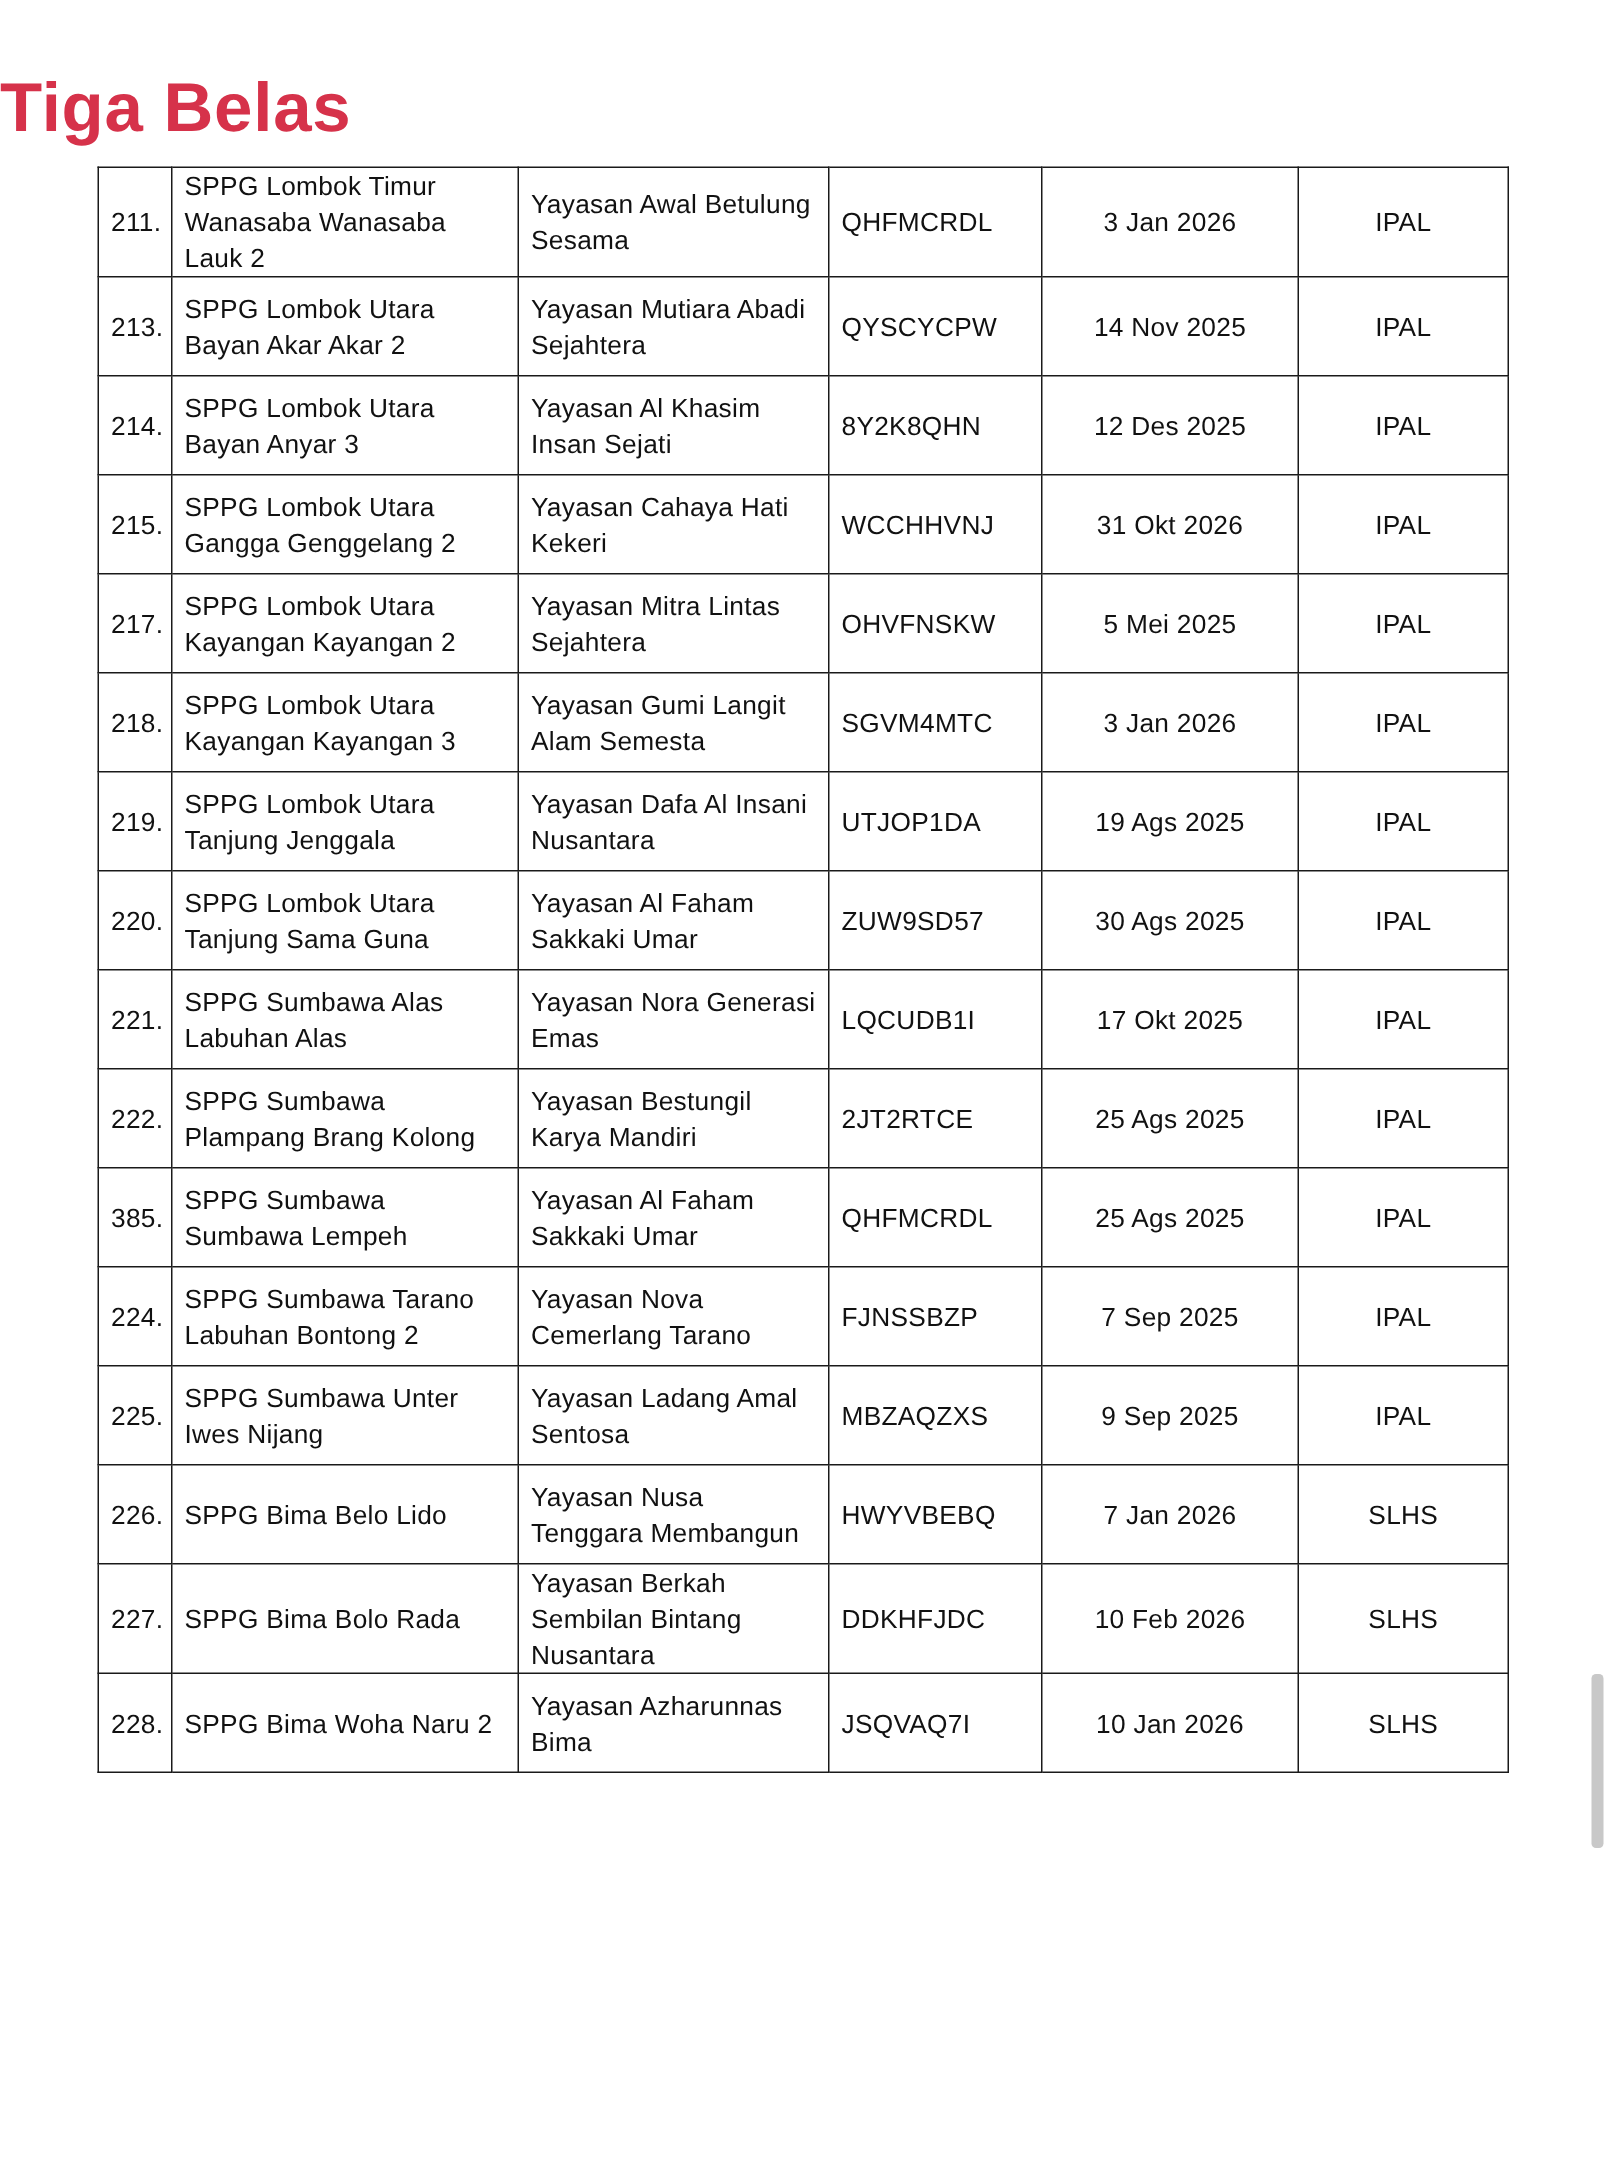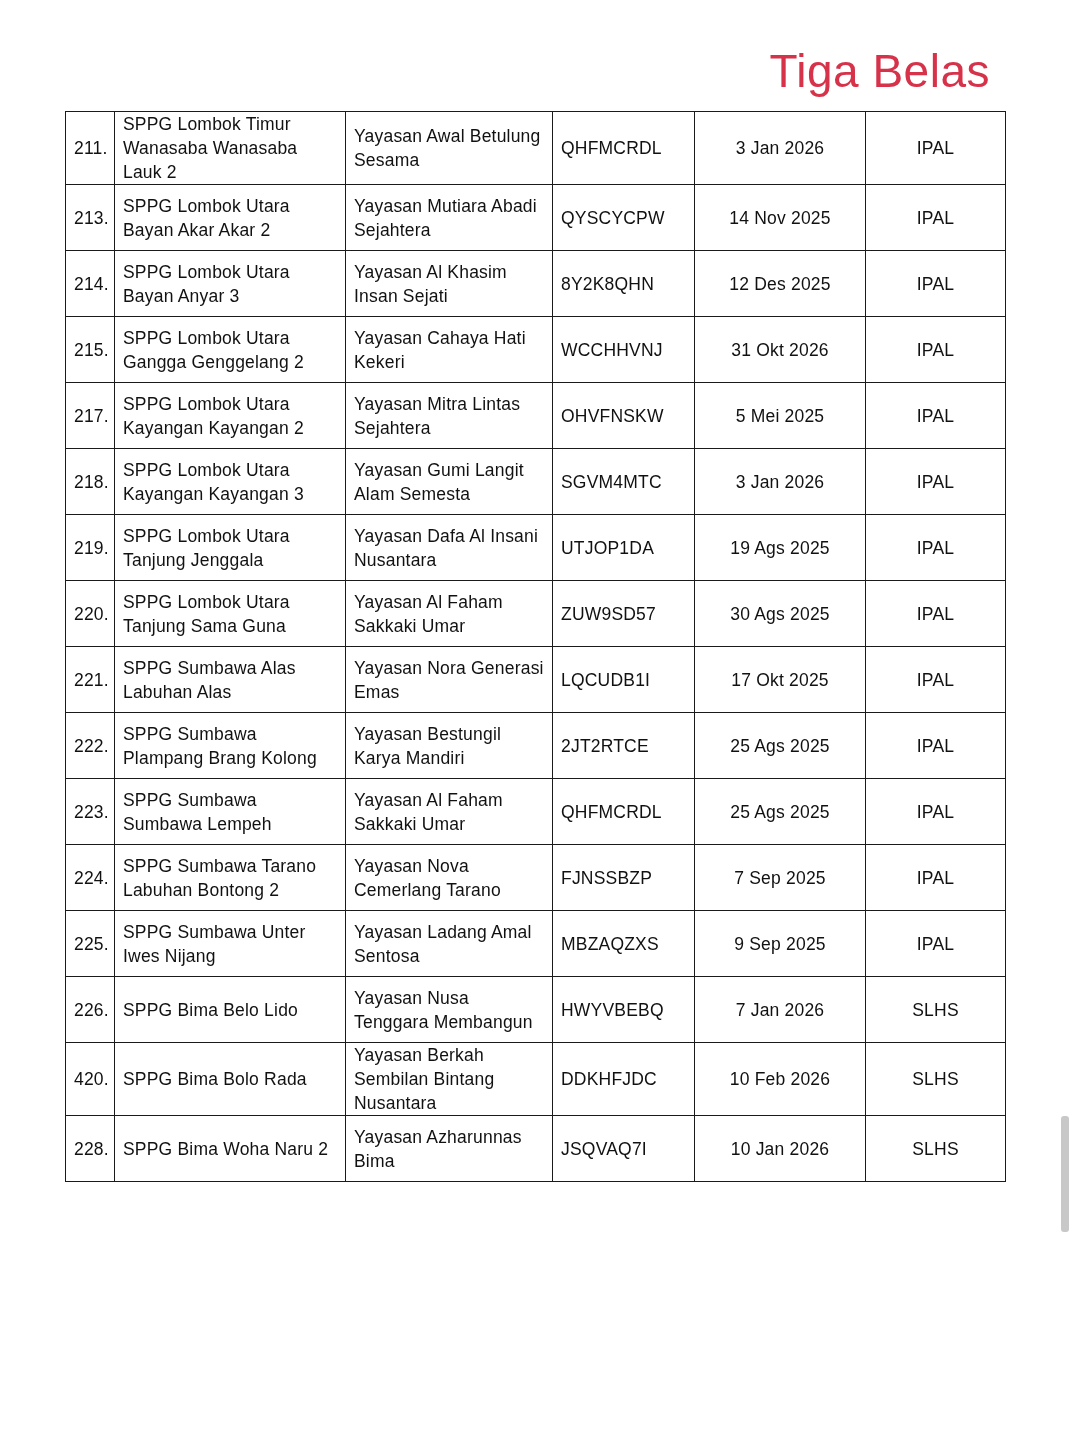--- a/index.html
+++ b/index.html
@@ -13,23 +13,23 @@
       position: relative;
       overflow: hidden;
       font-family: "Liberation Sans", sans-serif;
       color: #111111;
     }
     .title {
       position: absolute;
       left: 0;
       top: 44px;
       width: 990px;
-      text-align: right;
+      text-align: left;
       font-size: 46px;
-      font-weight: normal;
+      font-weight: bold;
       color: #d6324a;
       letter-spacing: 0.5px;
       font-family: "Liberation Sans", sans-serif;
     }
     table.doc-table {
       position: absolute;
       left: 65px;
       top: 111px;
       width: 940px;
       border-collapse: collapse;
@@ -150,21 +150,21 @@
     </tr>
     <tr>
       <td class="c-no">222.</td>
       <td class="c-name">SPPG Sumbawa Plampang Brang Kolong</td>
       <td class="c-org">Yayasan Bestungil Karya Mandiri</td>
       <td class="c-code">2JT2RTCE</td>
       <td class="c-date">25 Ags 2025</td>
       <td class="c-type">IPAL</td>
     </tr>
     <tr>
-      <td class="c-no">223.</td>
+      <td class="c-no">385.</td>
       <td class="c-name">SPPG Sumbawa Sumbawa Lempeh</td>
       <td class="c-org">Yayasan Al Faham Sakkaki Umar</td>
       <td class="c-code">QHFMCRDL</td>
       <td class="c-date">25 Ags 2025</td>
       <td class="c-type">IPAL</td>
     </tr>
     <tr>
       <td class="c-no">224.</td>
       <td class="c-name">SPPG Sumbawa Tarano Labuhan Bontong 2</td>
       <td class="c-org">Yayasan Nova Cemerlang Tarano</td>
@@ -182,21 +182,21 @@
     </tr>
     <tr>
       <td class="c-no">226.</td>
       <td class="c-name">SPPG Bima Belo Lido</td>
       <td class="c-org">Yayasan Nusa Tenggara Membangun</td>
       <td class="c-code">HWYVBEBQ</td>
       <td class="c-date">7 Jan 2026</td>
       <td class="c-type">SLHS</td>
     </tr>
     <tr class="tall">
-      <td class="c-no">420.</td>
+      <td class="c-no">227.</td>
       <td class="c-name">SPPG Bima Bolo Rada</td>
       <td class="c-org">Yayasan Berkah Sembilan Bintang Nusantara</td>
       <td class="c-code">DDKHFJDC</td>
       <td class="c-date">10 Feb 2026</td>
       <td class="c-type">SLHS</td>
     </tr>
     <tr>
       <td class="c-no">228.</td>
       <td class="c-name">SPPG Bima Woha Naru 2</td>
       <td class="c-org">Yayasan Azharunnas Bima</td>

